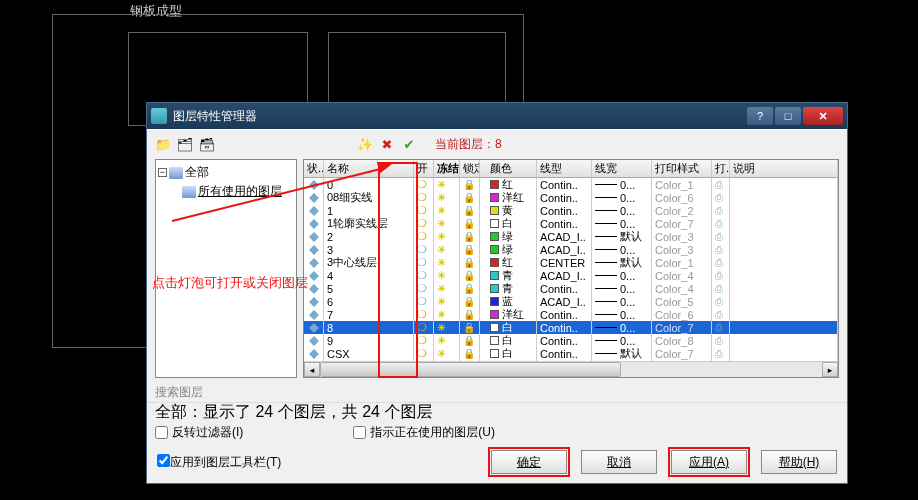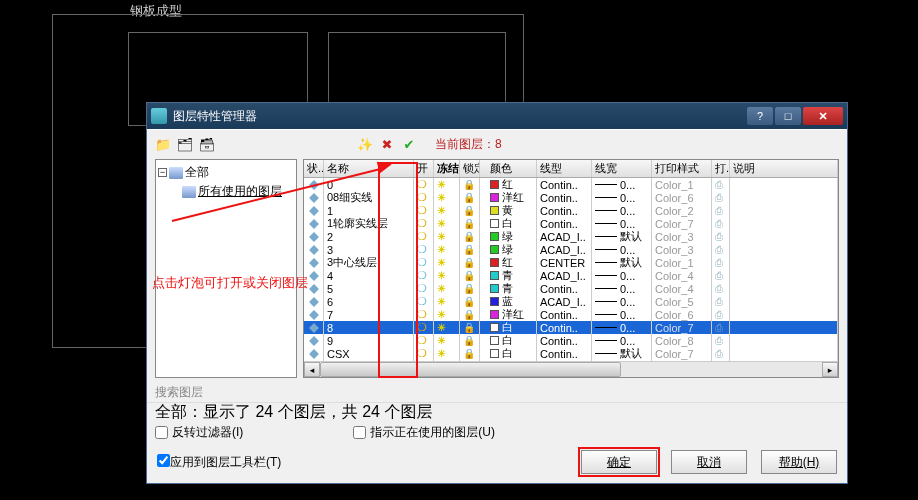--- a/index.html
+++ b/index.html
@@ -503,20 +503,21 @@
   <div class="footer">
     <div class="left">
       <label>
           <input type="checkbox" checked="" style="">
           <span>应用到图层工具栏(T)</span>
         </label>
     </div>
     <div class="btns">
       <button class="red-outline">确定</button>
       <button>取消</button>
+      <button class="red-outline">应用(A)</button>
       <button>帮助(H)</button>
     </div>
   </div>
 
 </div>
 
 <div class="on-redbox"></div>
 <div class="arrow-line"></div>
 <div class="arrow-head"></div>
 <div class="annotation">点击灯泡可打开或关闭图层</div>

